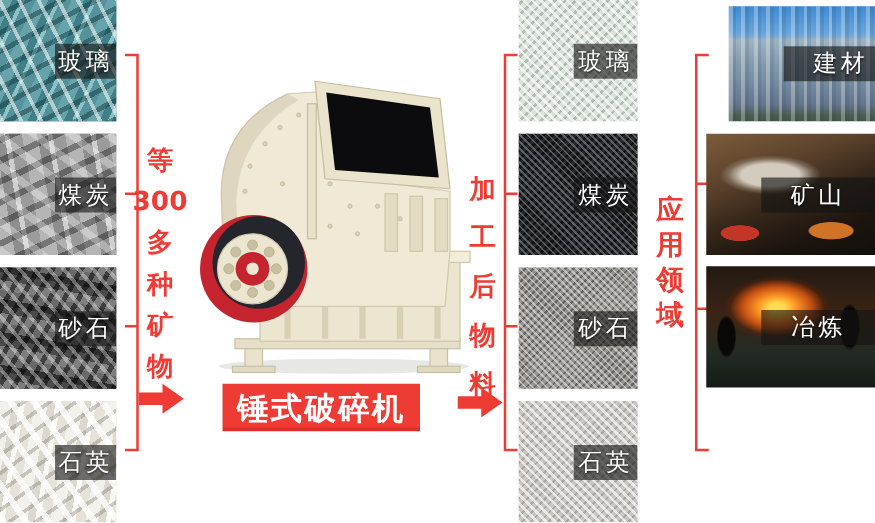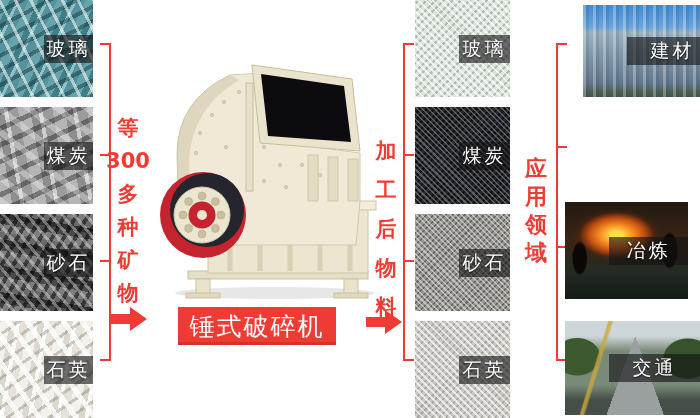--- a/index.html
+++ b/index.html
@@ -70,21 +70,21 @@
 
   
   .vcap{position:absolute;display:flex;flex-direction:column;align-items:center;
         color:#ee3b33;font-weight:700;}
   .vcap span{line-height:1;}
   .bracket,.arrow{position:absolute;}
   .cta{position:absolute;left:178px;top:307px;width:158px;height:38px;
        background:#ee3b33;border:none;cursor:pointer;
        display:flex;align-items:center;justify-content:center;
        box-shadow:inset 0 -3px 0 rgba(150,20,15,.25);}
-  .cta span{color:#fff;font-size:25px;font-weight:400;letter-spacing:2px;
+  .cta span{color:#fff;font-size:25px;font-weight:700;letter-spacing:2px;
             font-family:"DejaVu Sans","Liberation Sans",sans-serif;}
 </style>
 </head>
 <body>
 
 <div class="canvas">
 
   <div class="tile t-glass" style="left:0;top:0;width:93px;height:97px">
     <div class="band">
       <span>玻璃</span>
@@ -238,24 +238,24 @@
 
   <svg class="bracket" style="left:555px;top:42px" width="14" height="320" viewBox="0 0 14 320">
     <path d="M12,2 H2 V318 H12 M2,105 H12 M2,205 H12" fill="none" stroke="#ee3b33" stroke-width="2"></path>
   </svg>
 
   <div class="tile t-building" style="left:583px;top:5px;width:135px;height:92px">
     <div class="band">
       <span>建材</span>
     </div>
   </div>
-  <div class="tile t-smelting" style="left:565px;top:202px;width:123px;height:97px">
+  <div class="tile t-mining" style="left:565px;top:107px;width:135px;height:97px">
+    <div class="band">
+      <span>矿山</span>
+    </div>
+  </div>
+  <div class="tile t-smelting" style="left:565px;top:213px;width:135px;height:97px">
     <div class="band">
       <span>冶炼</span>
     </div>
   </div>
-  <div class="tile t-road" style="left:565px;top:321px;width:135px;height:94px">
-    <div class="band">
-      <span>交通</span>
-    </div>
-  </div>
 
 </div>
 
 </body></html>

